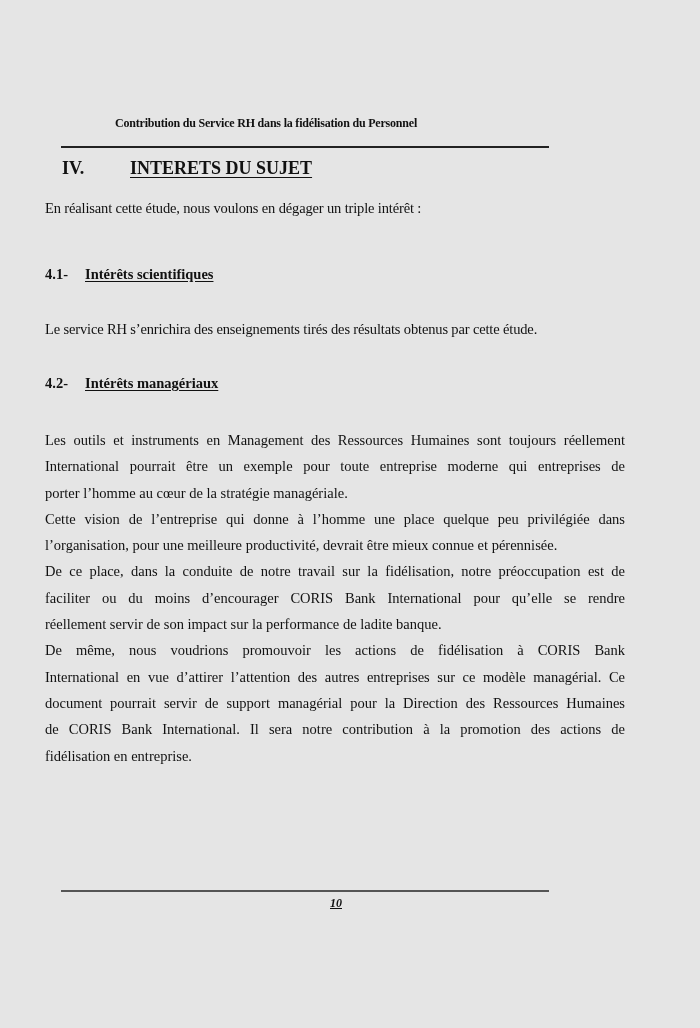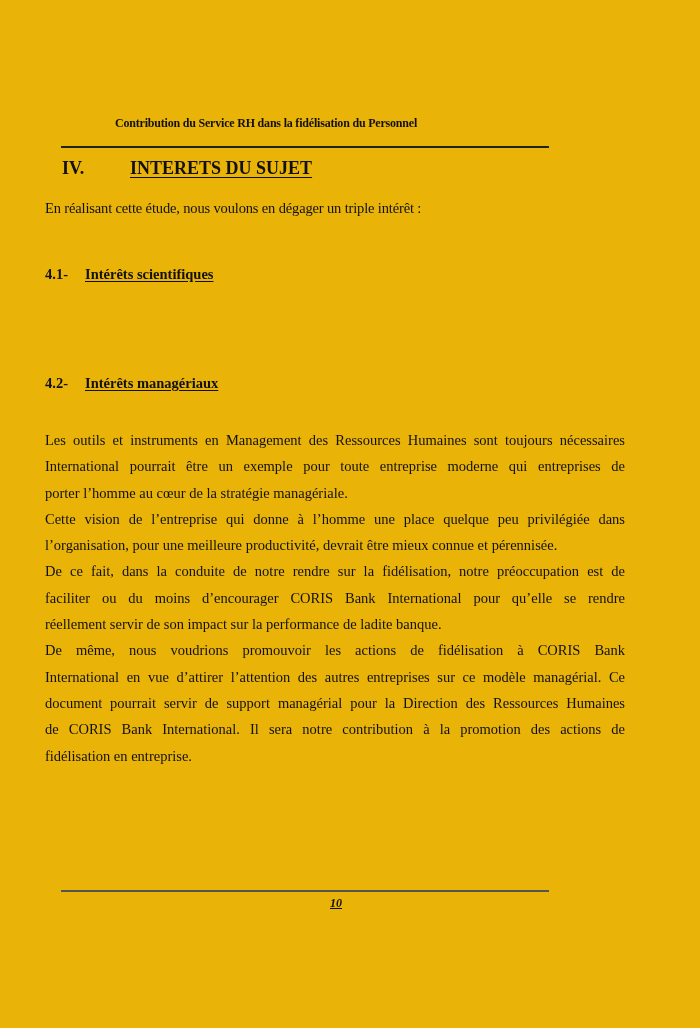--- a/index.html
+++ b/index.html
@@ -1,18 +1,18 @@
 <!DOCTYPE html>
 <html><head>
   <meta charset="utf-8">
   <style>
     html, body { margin: 0; padding: 0; background: #ffffff; }
     body { width: 700px; height: 1028px; position: relative; overflow: hidden;
            font-family: "Liberation Serif", "DejaVu Serif", serif; color: #111; }
-    .page { position: absolute; left: 0; top: 0; width: 700px; height: 1028px; background: #eab308; }
+    .page { position: absolute; left: 0; top: 0; width: 700px; height: 1028px; background: #e5e5e5; }
 
     .running-header { position: absolute; left: 115px; top: 116px; font-size: 12px; font-weight: bold;
                       letter-spacing: -0.2px; white-space: nowrap; }
     .header-rule { position: absolute; left: 61px; top: 146px; width: 488px; height: 2px; background: #222; }
 
     .chapter { position: absolute; top: 158px; left: 62px; font-size: 18px; font-weight: bold; white-space: nowrap; }
     .chapter .num { position: absolute; left: 0; top: 0; }
     .chapter .title { position: absolute; left: 68px; top: 0; text-decoration: underline; text-underline-offset: 3px; }
 
     .text { position: absolute; left: 45px; font-size: 14.5px; white-space: nowrap; letter-spacing: -0.15px; }
@@ -41,33 +41,34 @@
     <span class="title">INTERETS DU SUJET</span>
   </div>
 
   <div class="text" style="top:200px;">En réalisant cette étude, nous voulons en dégager un triple intérêt :</div>
 
   <div class="section" style="top:266px;">
     <span class="num">4.1-</span>
     <span class="title">Intérêts scientifiques</span>
   </div>
 
+  <div class="text" style="top:321px;">Le service RH s’enrichira des enseignements tirés des résultats obtenus par cette étude.</div>
 
   <div class="section" style="top:375px;">
     <span class="num">4.2-</span>
     <span class="title">Intérêts managériaux</span>
   </div>
 
   <div class="para">
-    <div class="line" style="white-space: nowrap; word-spacing: 0px;">Les outils et instruments en Management des Ressources Humaines sont toujours nécessaires</div>
+    <div class="line" style="white-space: nowrap; word-spacing: 0px;">Les outils et instruments en Management des Ressources Humaines sont toujours réellement</div>
     <div class="line" style="white-space: nowrap; word-spacing: 0px;">International pourrait être un exemple pour toute entreprise moderne qui entreprises de</div>
     <div class="line last">porter l’homme au cœur de la stratégie managériale.</div>
     <div class="line" style="white-space: nowrap; word-spacing: 0px;">Cette vision de l’entreprise qui donne à l’homme une place quelque peu privilégiée dans</div>
     <div class="line last">l’organisation, pour une meilleure productivité, devrait être mieux connue et pérennisée.</div>
-    <div class="line" style="white-space: nowrap; word-spacing: 0px;">De ce fait, dans la conduite de notre rendre sur la fidélisation, notre préoccupation est de</div>
+    <div class="line" style="white-space: nowrap; word-spacing: 0px;">De ce place, dans la conduite de notre travail sur la fidélisation, notre préoccupation est de</div>
     <div class="line" style="white-space: nowrap; word-spacing: 0px;">faciliter ou du moins d’encourager CORIS Bank International pour qu’elle se rendre</div>
     <div class="line last">réellement servir de son impact sur la performance de ladite banque.</div>
     <div class="line" style="white-space: nowrap; word-spacing: 0px;">De même, nous voudrions promouvoir les actions de fidélisation à CORIS Bank</div>
     <div class="line" style="white-space: nowrap; word-spacing: 0px;">International en vue d’attirer l’attention des autres entreprises sur ce modèle managérial. Ce</div>
     <div class="line" style="white-space: nowrap; word-spacing: 0px;">document  pourrait servir de support managérial pour la Direction des Ressources Humaines</div>
     <div class="line" style="white-space: nowrap; word-spacing: 0px;">de CORIS Bank International. Il sera notre contribution à la promotion des actions de</div>
     <div class="line last">fidélisation en entreprise.</div>
   </div>
 
   <div class="footer-rule"></div>

